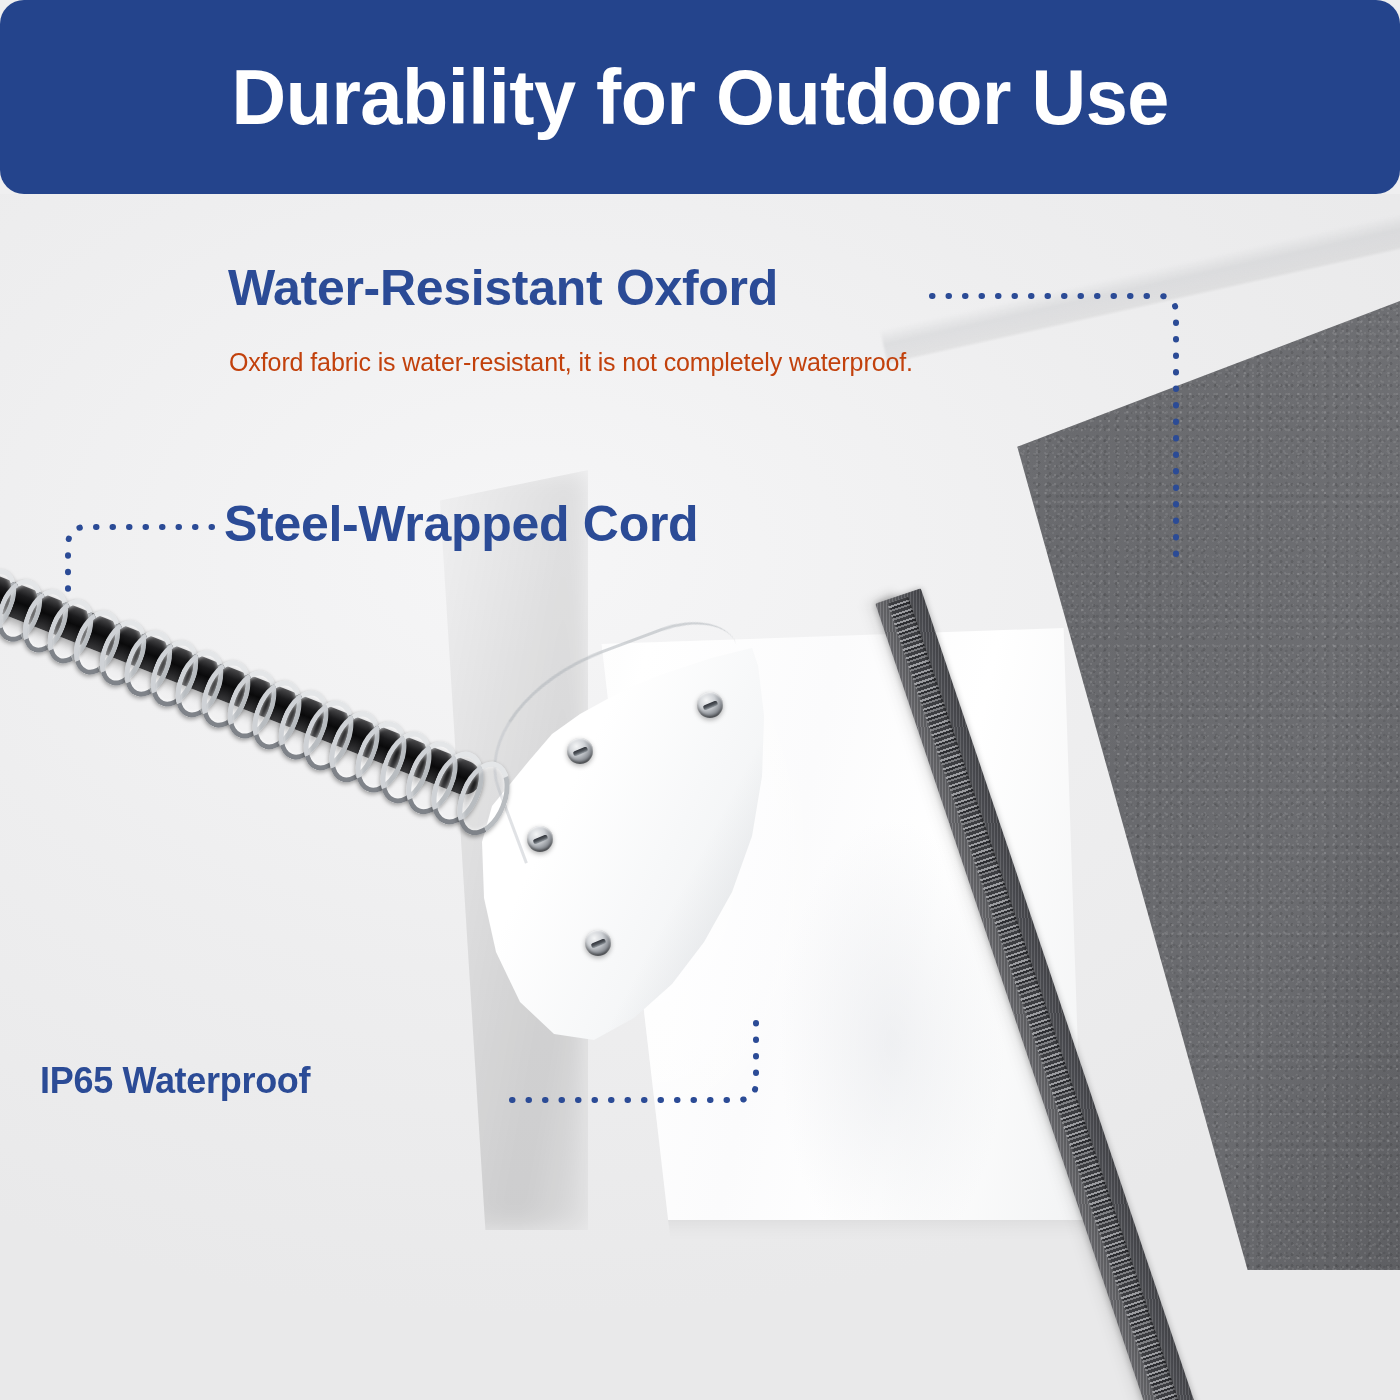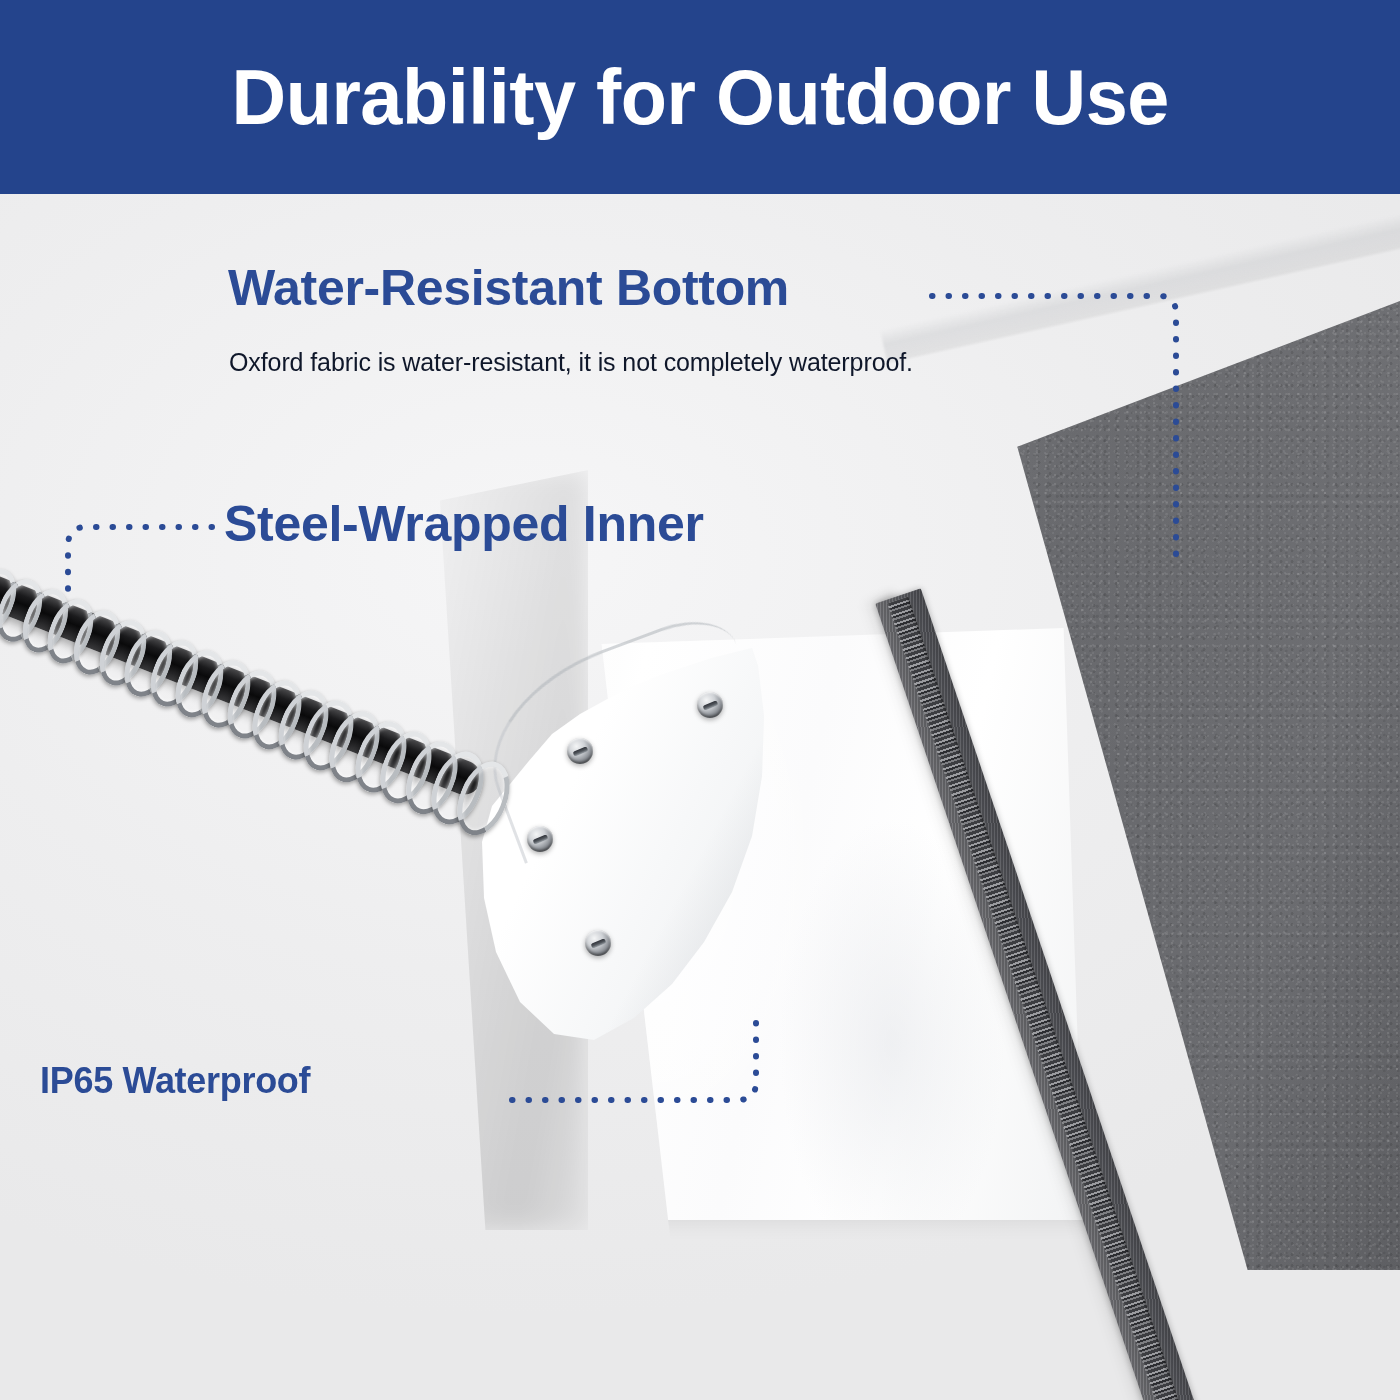--- a/index.html
+++ b/index.html
@@ -19,20 +19,21 @@
   
   #header-banner {
     position: absolute;
     left: 0; top: 0;
     width: 1400px;
     height: 194px;
     background: #24448c;
     display: flex;
     align-items: center;
     justify-content: center;
+    border-radius: 24px;
   }
   #header-title {
     color: #ffffff;
     font-size: 78px;
     font-weight: bold;
     letter-spacing: -0.5px;
     line-height: 1;
     white-space: nowrap;
     transform: scaleX(0.97);
   }
@@ -271,21 +272,21 @@
   .callout-title {
     position: absolute;
     color: #2b4b96;
     font-weight: bold;
     white-space: nowrap;
     line-height: 1.06;
     letter-spacing: -0.3px;
   }
   .callout-sub {
     position: absolute;
-    color: #0f172a;
+    color: #c2410c;
     font-weight: normal;
     white-space: nowrap;
     letter-spacing: -0.1px;
   }
   #callout-1-title { left: 228px; top: 262px; font-size: 50px; }
   #callout-1-sub   { left: 229px; top: 348px; font-size: 25px; }
   #callout-2-title { left: 224px; top: 498px; font-size: 50px; }
   #callout-3-title { left: 40px;  top: 1062px; font-size: 36px; }
 
   
@@ -363,22 +364,22 @@
         <div class="coil" style="left: 490px; top: 212px; width: 37.2px; height: 66.96px; z-index: 20;"></div>
       </div>
   </div>
 
   <svg id="leaders" viewBox="0 0 1400 1400">
     <path class="leader-path" d="M 932 296 L 1160 296 Q 1176 296 1176 314 L 1176 562"></path>
     <path class="leader-path" d="M 212 527 L 86 527 Q 68 527 68 546 L 68 600"></path>
     <path class="leader-path" d="M 512 1100 L 738 1100 Q 756 1100 756 1082 L 756 1022"></path>
   </svg>
 
-  <div class="callout-title" id="callout-1-title">Water-Resistant Bottom</div>
+  <div class="callout-title" id="callout-1-title">Water-Resistant Oxford</div>
   <div class="callout-sub" id="callout-1-sub">Oxford fabric is water-resistant, it is not completely waterproof.</div>
 
-  <div class="callout-title" id="callout-2-title">Steel-Wrapped Inner</div>
+  <div class="callout-title" id="callout-2-title">Steel-Wrapped Cord</div>
 
   <div class="callout-title" id="callout-3-title">
     <div>IP65 Waterproof</div>
   </div>
 
 </div>
 
 </body></html>

